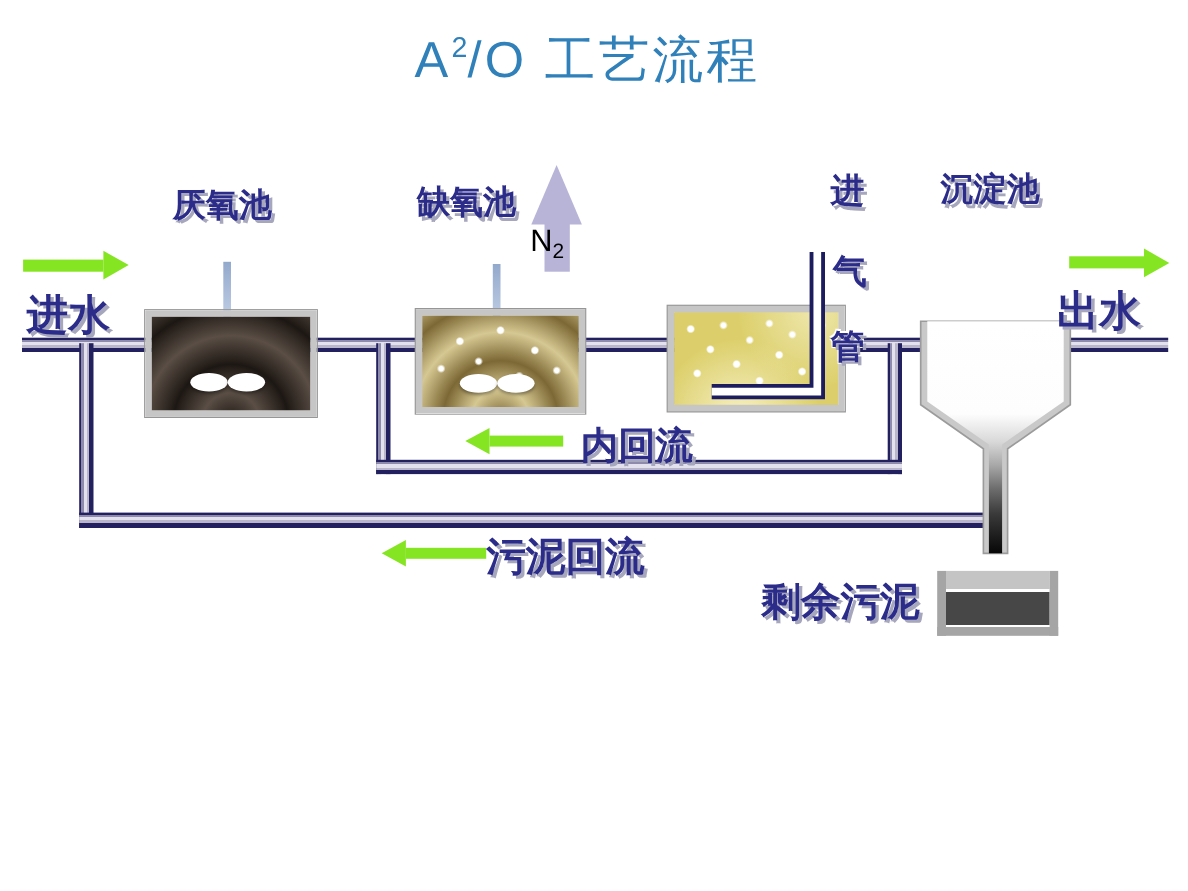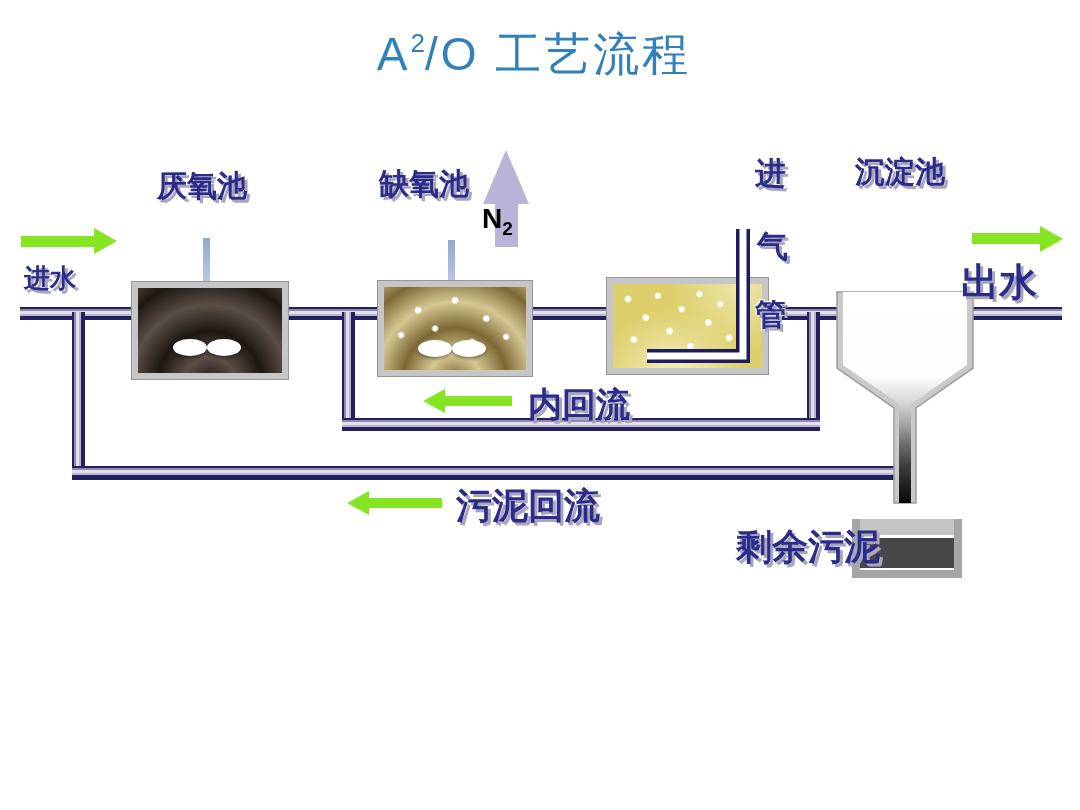--- a/index.html
+++ b/index.html
@@ -44,21 +44,21 @@
       radial-gradient(circle at 85% 0%,rgba(250,246,214,0.6) 0%,rgba(250,246,214,0) 45%);}
   
   .shaft{position:absolute;width:7px;background:linear-gradient(180deg,#93a9cc 0%,#c6d3e8 55%,#f2f6fb 100%);}
   .prop{position:absolute;width:34px;height:17px;background:#fff;border-radius:50%;box-shadow:0 2px 3px rgba(0,0,0,0.35);}
   
   .lbl{position:absolute;color:#2b2b8a;font-weight:bold;text-shadow:3px 3px 0 #a6a6bd;white-space:nowrap;}
   .lbl-tank{font-size:30px;text-align:center;}
   .lbl-flow{font-size:36px;}
   .vchar{position:absolute;color:#2b2b8a;font-weight:bold;font-size:31px;
     text-shadow:3px 3px 0 #a6a6bd,-1px -1px 0 #fff,1px -1px 0 #fff,-1px 1px 0 #fff;}
-  .n2{position:absolute;color:#000;font-size:28px;font-weight:bold;}
+  .n2{position:absolute;color:#000;font-size:28px;font-weight:normal;}
   .n2 sub{font-size:19px;}
   
   .ab{position:absolute;background:#86e522;}
   .ah-r{position:absolute;width:0;height:0;border-top:13px solid transparent;border-bottom:13px solid transparent;border-left:23px solid #86e522;}
   .ah-l{position:absolute;width:0;height:0;border-top:12px solid transparent;border-bottom:12px solid transparent;border-right:22px solid #86e522;}
   
   .n2-stem{position:absolute;background:#b7b4d7;}
   .n2-head{position:absolute;width:0;height:0;border-left:23px solid transparent;border-right:23px solid transparent;border-bottom:54px solid #b7b4d7;}
   
   .esbox{position:absolute;box-sizing:border-box;border-left:8px solid #a5a5a5;border-right:8px solid #a5a5a5;border-bottom:8px solid #a5a5a5;}
@@ -142,25 +142,25 @@
   <div class="n2-head" style="left:483px;top:150px;"></div>
   <div class="n2-stem" style="left:495px;top:203px;width:23px;height:44px;"></div>
   <div class="n2" style="left:482px;top:203px;">
     <span>N</span><sub>2</sub>
   </div>
 
   <div class="lbl lbl-tank" style="left:124px;top:166px;width:156px;">厌氧池</div>
   <div class="lbl lbl-tank" style="left:348px;top:164px;width:152px;">缺氧池</div>
   <div class="lbl lbl-tank" style="left:825px;top:152px;width:150px;">沉淀池</div>
 
-  <div class="lbl lbl-flow" style="left:24px;top:261px;font-size:26px;">进水</div>
+  <div class="lbl lbl-flow" style="left:24px;top:261px;font-size:38px;">进水</div>
   <div class="lbl lbl-flow" style="left:961px;top:257px;font-size:38px;">出水</div>
   <div class="lbl lbl-flow" style="left:528px;top:382px;font-size:34px;">内回流</div>
-  <div class="lbl lbl-flow" style="left:456px;top:482px;">污泥回流</div>
-  <div class="lbl lbl-flow" style="left:692px;top:523px;margin-left:44px;">剩余污泥</div>
+  <div class="lbl lbl-flow" style="left:442px;top:482px;">污泥回流</div>
+  <div class="lbl lbl-flow" style="left:692px;top:523px;">剩余污泥</div>
 
   <div class="vchar" style="left:755px;top:153px;">进</div>
   <div class="vchar" style="left:757px;top:226px;">气</div>
   <div class="vchar" style="left:755px;top:294px;">管</div>
 
   <div class="title">
     <span>A</span><sup>2</sup><span>/O 工艺流程</span>
   </div>
 
 </div>

